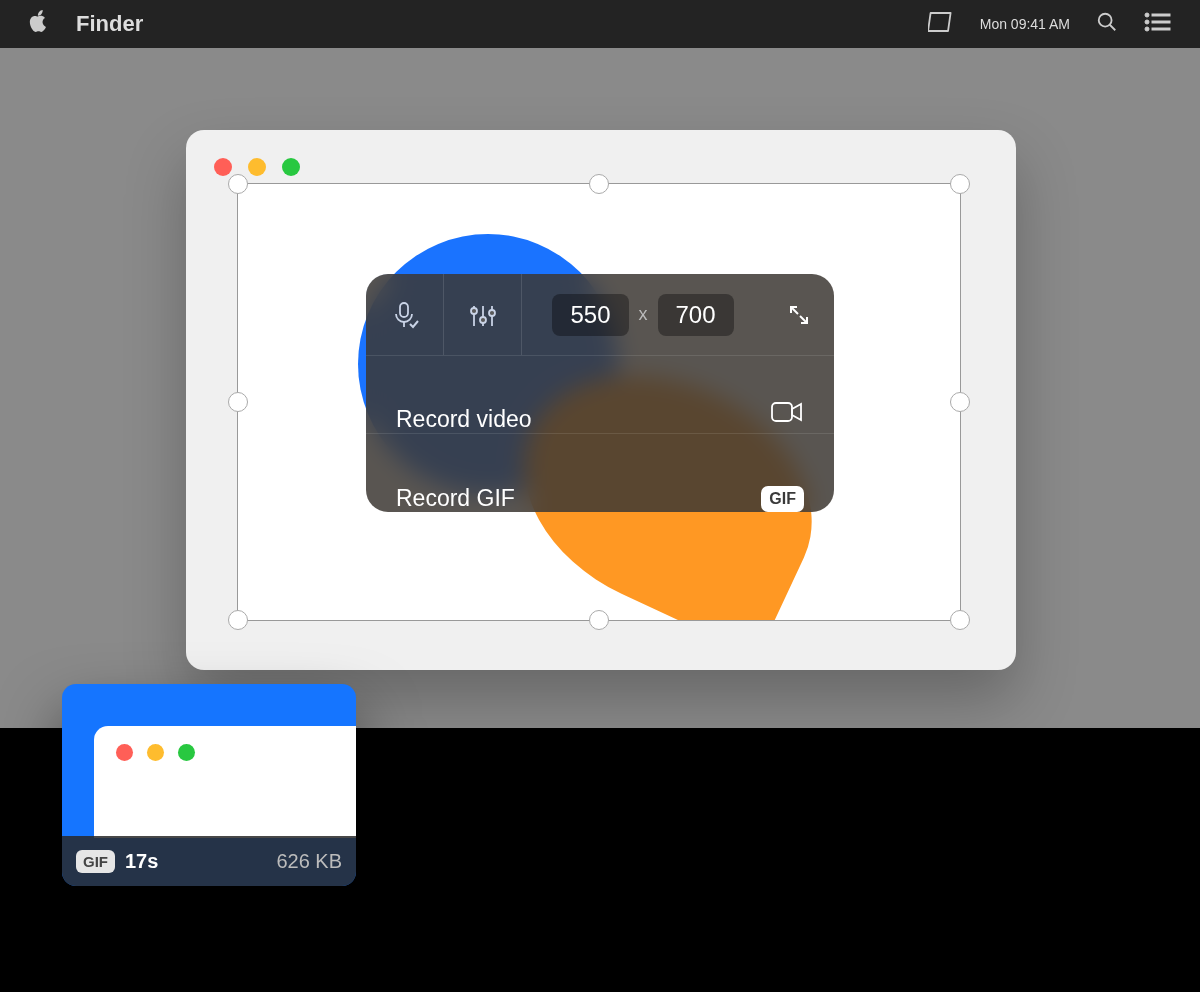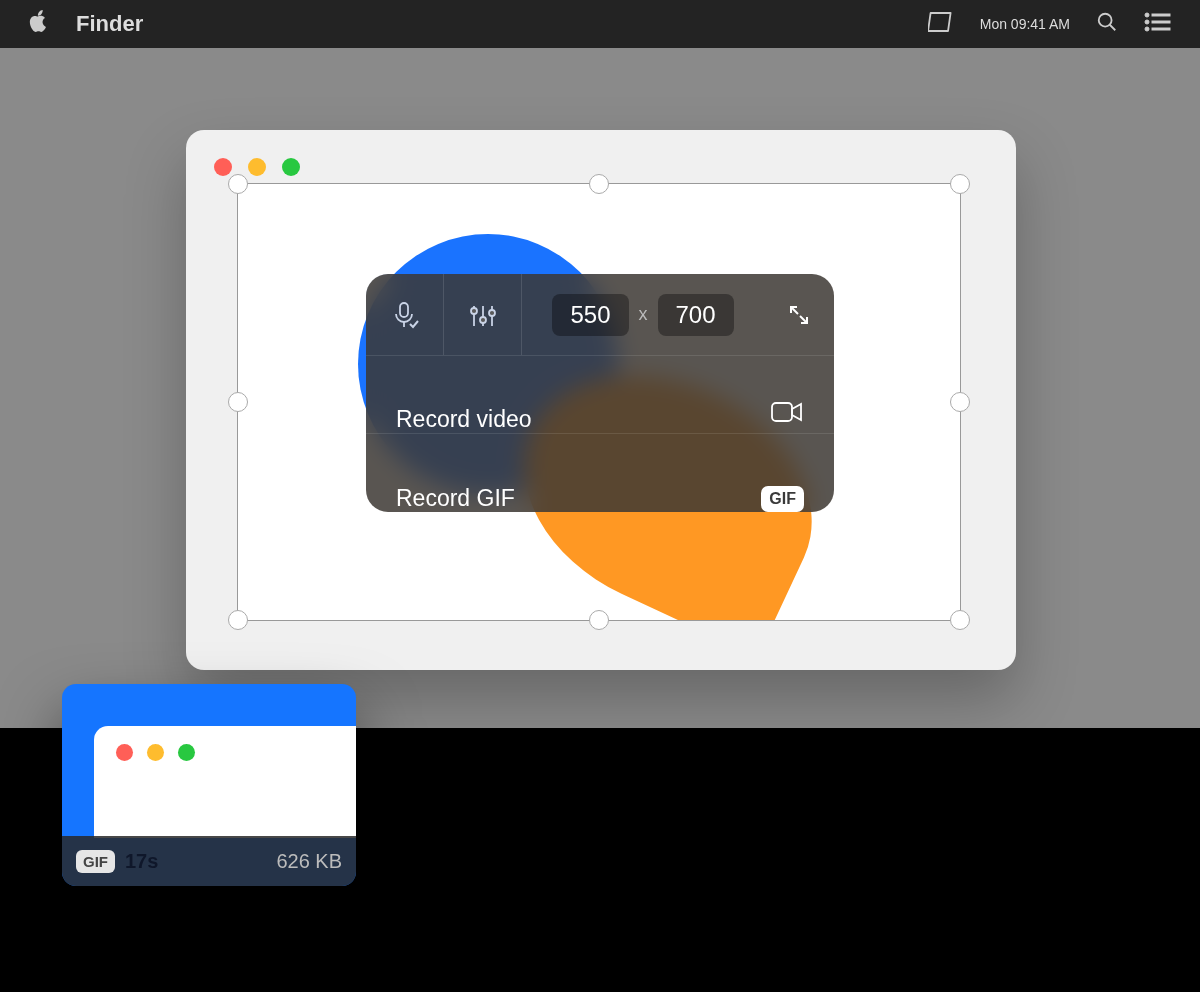--- a/index.html
+++ b/index.html
@@ -248,21 +248,21 @@
       gap: 10px;
     }
     .thumb-gif-badge {
       background: #e6e6e6;
       color: #444;
       font-weight: 700;
       font-size: 15px;
       padding: 3px 7px;
       border-radius: 6px;
     }
-    .thumb-duration { font-weight: 600; color: #0f172a; }
+    .thumb-duration { font-weight: 600; color: #ffffff; }
     .thumb-size { margin-left: auto; color: #bcbcbc; }
   </style>
 </head>
 <body>
 
 <div class="menubar">
   <div class="menubar-left">
     <span class="apple-icon">
       <svg viewBox="0 0 24 28">
           <path d="M19.6 19.4c-.5 1.1-1 2.1-1.8 3.1-1.1 1.4-2.2 2.3-3.4 2.3-1 0-1.6-.6-2.9-.6-1.3 0-2 .6-3 .6-1.3 0-2.4-1-3.5-2.4C3.2 20 2 16.9 2 14c0-4.3 2.8-6.6 5.5-6.6 1.3 0 2.3.7 3.1.7.8 0 2-.8 3.4-.8 1.3 0 3.1.3 4.5 2.4-3.9 2.1-3.3 7.8 1.1 9.7zM14.7 5.2c.9-1.1 1.6-2.6 1.3-4.2-1.4.1-3 1-3.9 2.1-.8 1-1.5 2.5-1.3 4 1.5.1 3-.8 3.9-1.9z"></path>

